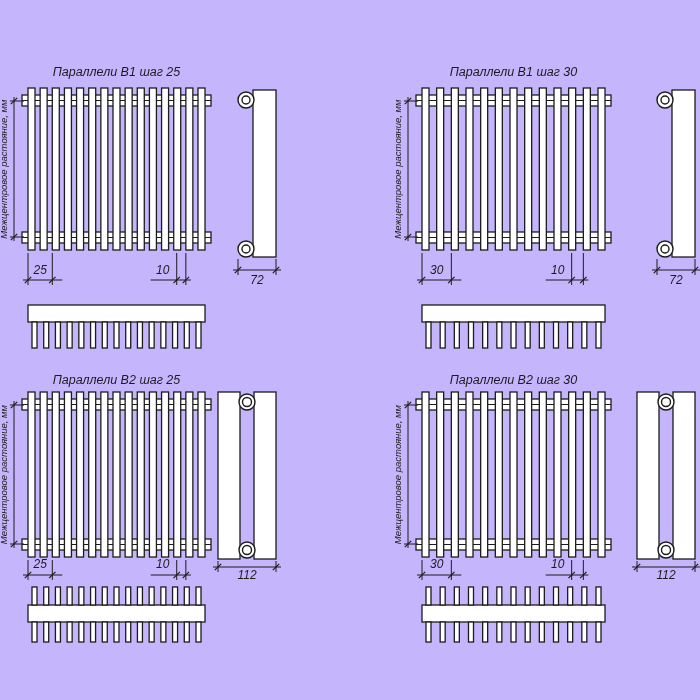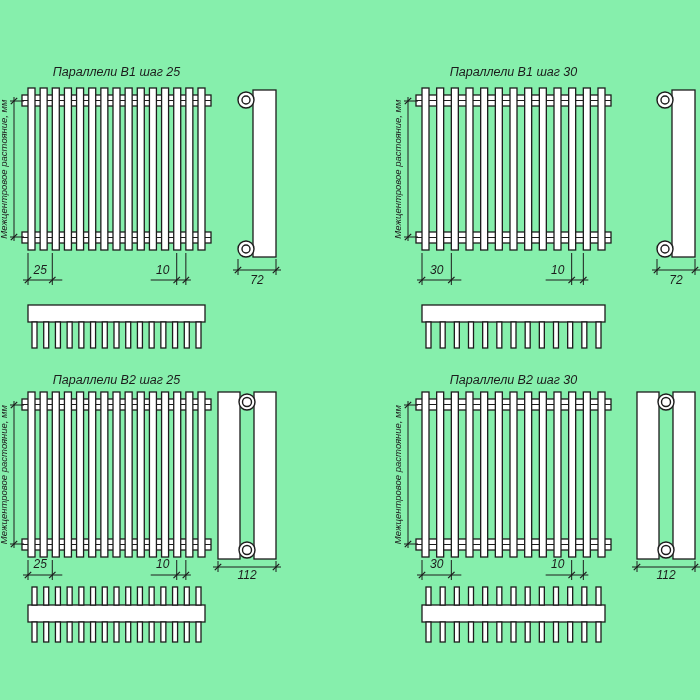--- a/index.html
+++ b/index.html
@@ -1,16 +1,16 @@
 <!DOCTYPE html>
 <html><head>
 <meta charset="utf-8">
 <style>
   html,body{margin:0;padding:0;background:#ffffff;}
-  #canvas{position:relative;width:700px;height:700px;background:#86efac;overflow:hidden;
+  #canvas{position:relative;width:700px;height:700px;background:#c4b5fd;overflow:hidden;
           font-family:"Liberation Sans",sans-serif;}
   #canvas svg{position:absolute;overflow:visible;}
   #canvas svg text{font-family:"Liberation Sans",sans-serif;font-style:italic;}
 </style>
 </head>
 <body>
 
 <div id="canvas">
     <svg width="350" height="312" style="left:0px;top:50px;">
       <text x="116.5" y="26" fill="#1c1c1c" font-size="12.5" text-anchor="middle">Параллели В1 шаг 25</text>

